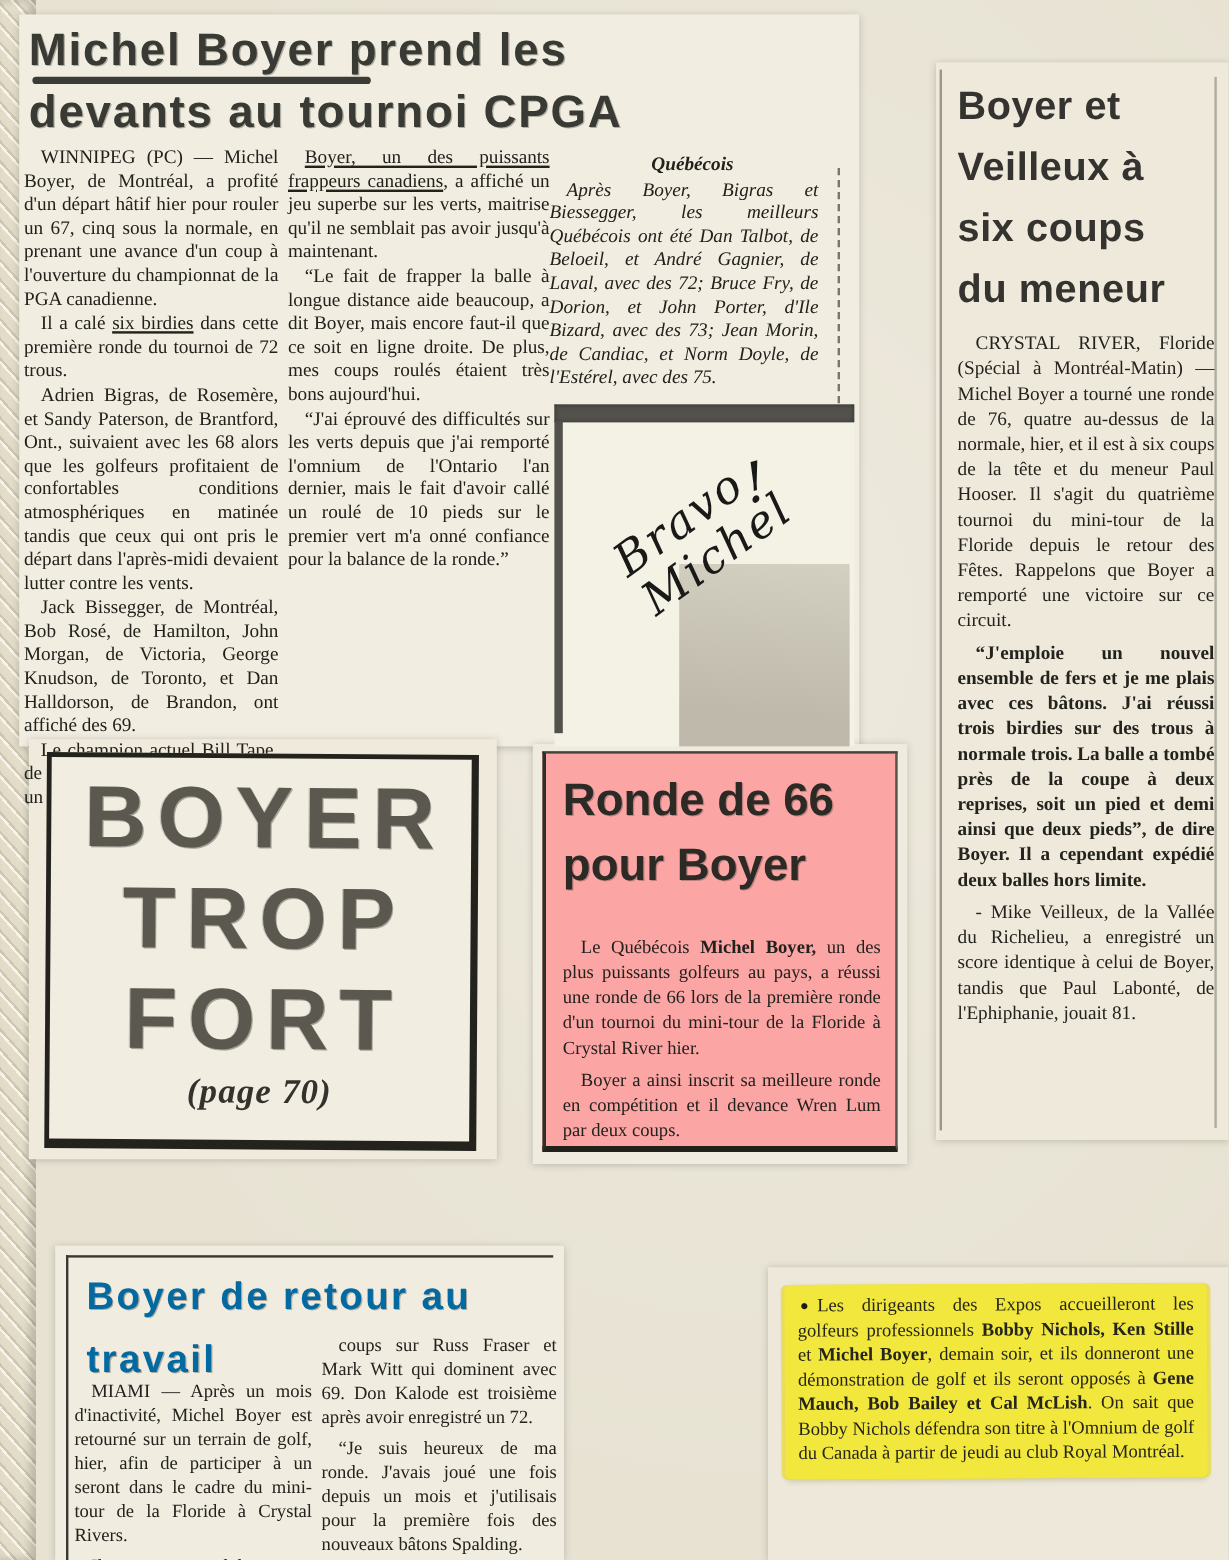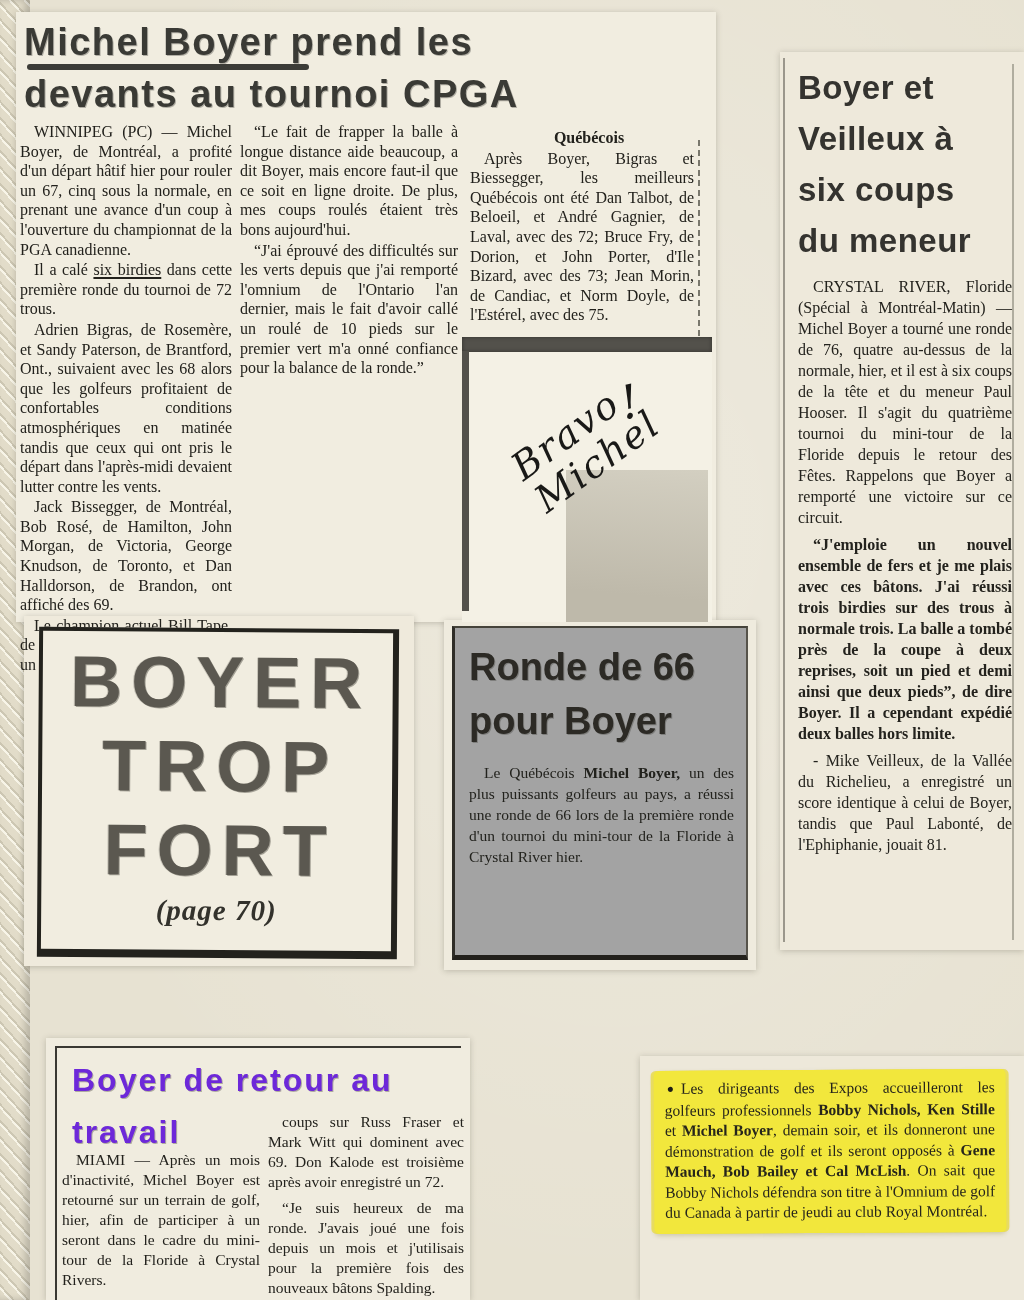--- a/index.html
+++ b/index.html
@@ -29,21 +29,21 @@
     font-family:"Liberation Sans",sans-serif;font-weight:700;
     font-size:38px;line-height:52px;letter-spacing:1.5px;color:#3a3a35;
     white-space:pre-line;text-shadow:1px 1px 0 rgba(58,58,53,0.35);
   }
   .headline-underline{position:absolute;left:27px;top:64px;width:282px;height:6px;background:#3c3c37;border-radius:3px;}
 
   .col{position:absolute;font-size:16px;line-height:19.6px;text-align:justify;color:#22211c;}
   .col p{margin:0 0 1px 0;text-indent:14px;}
   .col-1{left:20px;top:122px;width:212px;}
   .col-2{left:240px;top:122px;width:218px;}
-  .col-3{left:470px;top:128px;width:224px;}
+  .col-3{left:458px;top:128px;width:224px;font-style:italic;}
   .kicker{font-weight:700;text-align:center;text-indent:0;margin:0 0 18px 0;}
   .dashed-edge{position:absolute;left:698px;top:140px;height:206px;border-right:2px dashed #5c5a50;opacity:.8;}
 
   .seg-b{font-weight:700;}
   .seg-u{text-decoration:underline;text-decoration-thickness:2px;text-underline-offset:2px;}
 
   .sig-box{position:absolute;left:462px;top:337px;width:250px;height:285px;background:#f4f1e5;}
   .sig-top{position:absolute;left:0;top:0;width:100%;height:15px;background:#53514b;
     box-shadow:inset 0 0 4px rgba(0,0,0,0.4);}
   .sig-left{position:absolute;left:0;top:14px;width:7px;height:260px;background:#53514b;}
@@ -83,36 +83,36 @@
   .btf-word:first-child{margin-top:8px;}
   .btf-page{
     text-align:center;font-family:"Liberation Serif",serif;font-style:italic;font-weight:700;
     font-size:29px;color:#33322c;margin-top:2px;letter-spacing:1px;
   }
 
   .ronde-box{
     position:absolute;left:452px;top:626px;width:296px;height:334px;box-sizing:border-box;
     border-top:2px solid #45433a;border-left:3px solid #2f2d27;
     border-right:2px solid #56534a;border-bottom:5px solid #23211c;
-    background:#a3a3a3;padding:12px 12px 0 14px;
+    background:#fca5a5;padding:12px 12px 0 14px;
   }
   .ronde-headline{
     font-family:"Liberation Sans",sans-serif;font-weight:700;
     font-size:38px;line-height:54px;color:#2c2a25;white-space:pre-line;
     text-shadow:1px 1px 0 rgba(44,42,37,0.3);
   }
-  .ronde-body{margin-top:14px;font-size:15.5px;line-height:21px;text-align:justify;color:#22221d;}
+  .ronde-body{margin-top:31px;font-size:15.5px;line-height:21px;text-align:justify;color:#22221d;}
   .ronde-body p{margin:0 0 6px 0;text-indent:15px;}
 
   .retour-frame{position:absolute;left:55px;top:1046px;width:404px;height:254px;
     border-top:2px solid #3a3833;border-left:2px solid #3a3833;}
   .headline-retour{
     position:absolute;left:72px;top:1054px;width:380px;
     font-family:"Liberation Sans",sans-serif;font-weight:700;
-    font-size:32px;line-height:52px;letter-spacing:2px;color:#6d28d9;white-space:pre-line;
+    font-size:32px;line-height:52px;letter-spacing:2px;color:#0369a1;white-space:pre-line;
     text-shadow:1px 1px 0 rgba(51,49,43,0.35);
   }
   .retour-col{position:absolute;font-size:15.5px;line-height:20px;text-align:justify;color:#23221d;}
   .retour-col p{margin:0 0 6px 0;text-indent:14px;}
   .retour-col-1{left:62px;top:1150px;width:198px;}
   .retour-col-2{left:268px;top:1112px;width:196px;}
 
   .expos-note{
     position:absolute;left:654px;top:1070px;width:330px;padding:8px 11px 10px 11px;
     background:#f2e73c;border-radius:5px;transform:rotate(-.3deg);
@@ -139,20 +139,21 @@
 
 <div class="col col-1">
   <p>WINNIPEG (PC) — Michel Boyer, de Montréal, a profité d'un départ hâtif hier pour rouler un 67, cinq sous la normale, en prenant une avance d'un coup à l'ouverture du championnat de la PGA canadienne.</p>
   <p><span>Il a calé </span><span class="seg-u">six birdies</span><span> dans cette première ronde du tournoi de 72 trous.</span></p>
   <p>Adrien Bigras, de Rosemère, et Sandy Paterson, de Brantford, Ont., suivaient avec les 68 alors que les golfeurs profitaient de confortables conditions atmosphériques en matinée tandis que ceux qui ont pris le départ dans l'après-midi devaient lutter contre les vents.</p>
   <p>Jack Bissegger, de Montréal, Bob Rosé, de Hamilton, John Morgan, de Victoria, George Knudson, de Toronto, et Dan Halldorson, de Brandon, ont affiché des 69.</p>
   <p>Le champion actuel Bill Tape, de Kettleby, On., suivaient avec un 70, sur un pied</p>
 </div>
 
 <div class="col col-2">
+  <p><span class="seg-u">Boyer, un des puissants frappeurs canadiens</span><span>, a affiché un jeu superbe sur les verts, maitrise qu'il ne semblait pas avoir jusqu'à maintenant.</span></p>
   <p>“Le fait de frapper la balle à longue distance aide beaucoup, a dit Boyer, mais encore faut-il que ce soit en ligne droite. De plus, mes coups roulés étaient très bons aujourd'hui.</p>
   <p>“J'ai éprouvé des difficultés sur les verts depuis que j'ai remporté l'omnium de l'Ontario l'an dernier, mais le fait d'avoir callé un roulé de 10 pieds sur le premier vert m'a onné confiance pour la balance de la ronde.”</p>
 </div>
 
 <div class="col col-3">
   <p class="kicker">Québécois</p>
   <p>Après Boyer, Bigras et Biessegger, les meilleurs Québécois ont été Dan Talbot, de Beloeil, et André Gagnier, de Laval, avec des 72; Bruce Fry, de Dorion, et John Porter, d'Ile Bizard, avec des 73; Jean Morin, de Candiac, et Norm Doyle, de l'Estérel, avec des 75.</p>
 </div>
 <div class="dashed-edge"></div>
 
@@ -182,20 +183,21 @@
   <div class="btf-word">TROP</div>
   <div class="btf-word">FORT</div>
   <div class="btf-page">(page 70)</div>
 </div>
 
 <div class="ronde-box">
   <div class="ronde-headline">Ronde de 66
 pour Boyer</div>
   <div class="ronde-body">
     <p><span>Le Québécois </span><span class="seg-b">Michel Boyer,</span><span> un des plus puissants golfeurs au pays, a réussi une ronde de 66 lors de la première ronde d'un tournoi du mini-tour de la Floride à Crystal River hier.</span></p>
+    <p>Boyer a ainsi inscrit sa meilleure ronde en compétition et il devance Wren Lum par deux coups.</p>
   </div>
 </div>
 
 <div class="retour-frame"></div>
 <div class="headline-retour">Boyer de retour au
 travail</div>
 <div class="retour-col retour-col-1">
   <p>MIAMI — Après un mois d'inactivité, Michel Boyer est retourné sur un terrain de golf, hier, afin de participer à un seront dans le cadre du mini-tour de la Floride à Crystal Rivers.</p>
   <p>Il accuse un retard de sept</p>
 </div>

